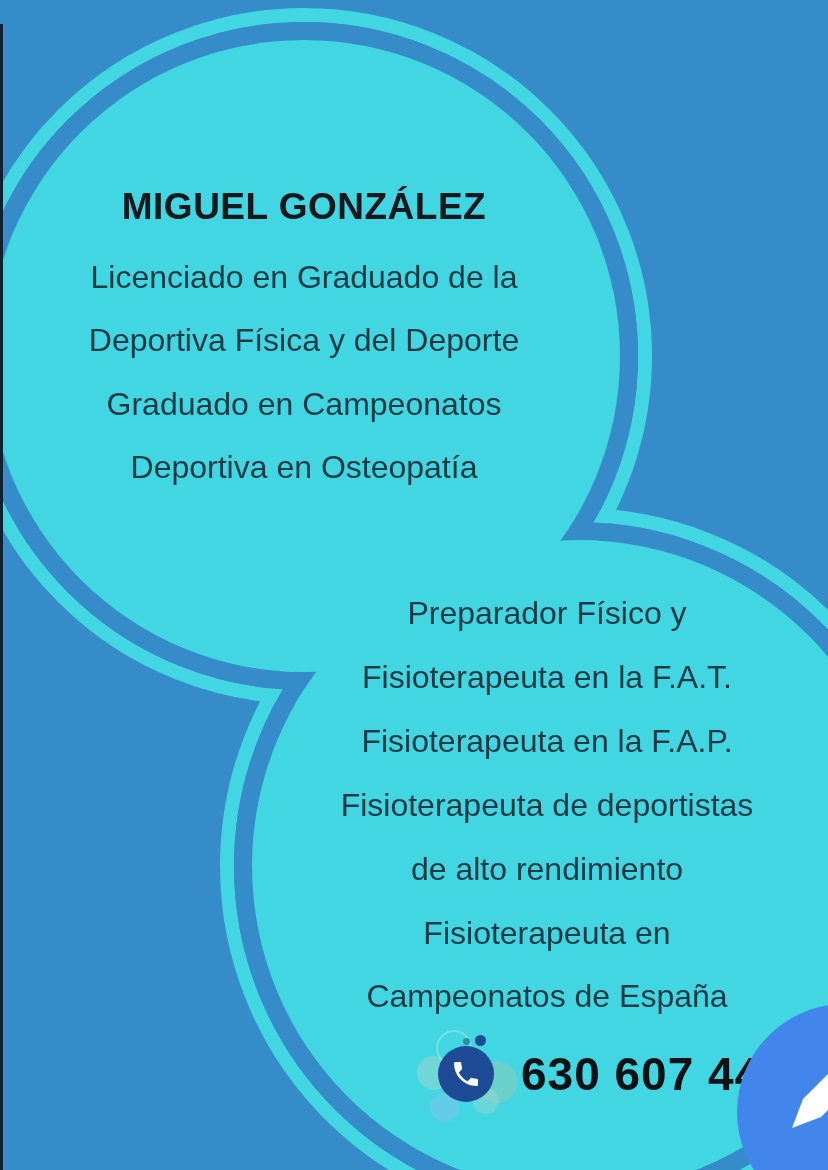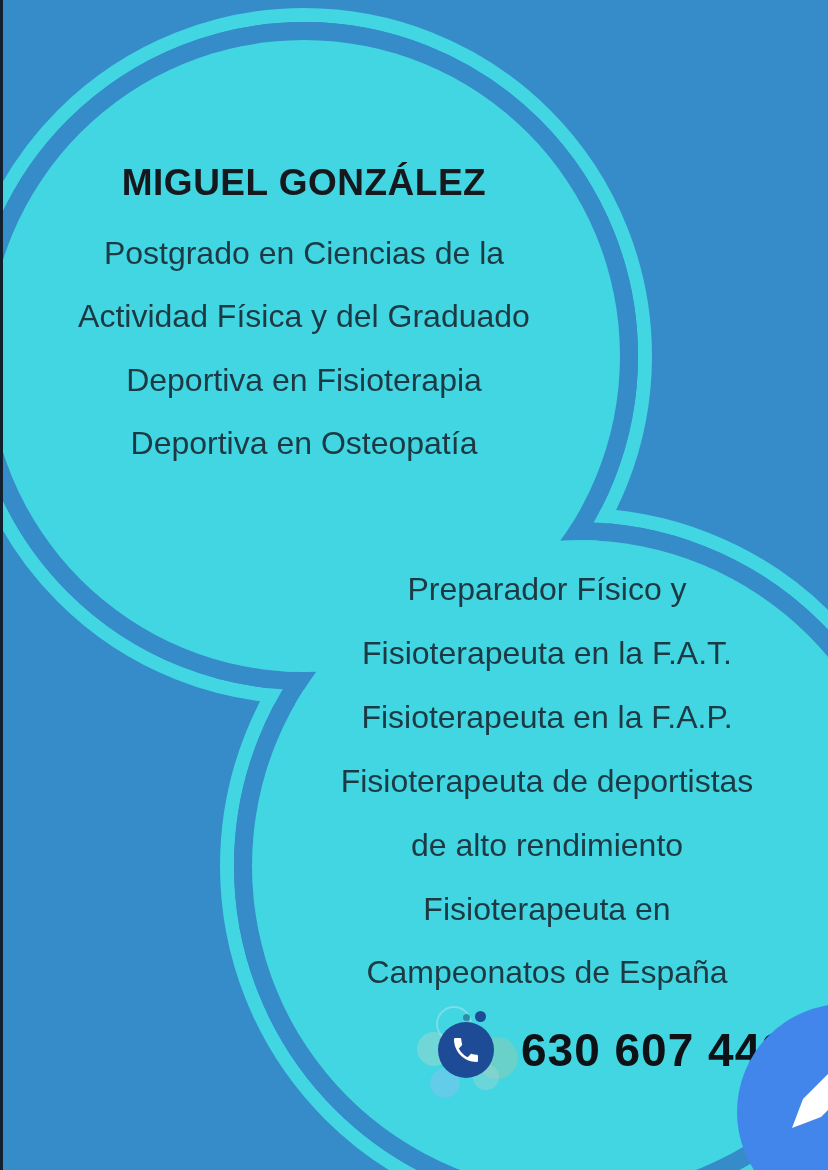--- a/index.html
+++ b/index.html
@@ -1,21 +1,21 @@
 <!DOCTYPE html>
 <html style="--bg: #368bc9; --teal: #41d6e1; --ink-title: #15181c; --ink-body: #1c3944; --ink-number: #0e1216; --navy: #1d4b96; --fab-blue: #4286ec;"><head>
 <meta charset="utf-8">
 <style>
   html,body{margin:0;padding:0;background:#222;}
   .canvas{
     position:relative;width:828px;height:1170px;overflow:hidden;
     background:var(--bg,#368bc9);
     font-family:"Liberation Sans", sans-serif;
   }
-  .abs{position:absolute;}
+  .abs{position:absolute;margin-top:24px;}
   .circle{position:absolute;border-radius:50%;box-sizing:border-box;}
   
   .bottom-ring {left:220px;top:508px;width:716px;height:716px;border:14px solid var(--teal);}
   .top-ring    {left:-44px;top:8px;  width:696px;height:696px;border:14px solid var(--teal);}
   .top-gap     {left:-30px;top:22px; width:668px;height:668px;border:18px solid var(--bg);}
   .bottom-gap  {left:234px;top:522px;width:688px;height:688px;border:18px solid var(--bg);}
   .top-fill    {left:-12px;top:40px; width:632px;height:632px;background:var(--teal);}
   .bottom-fill {left:252px;top:540px;width:652px;height:652px;background:var(--teal);}
   .edge-line{left:0;top:0;width:3px;height:1170px;background:#10202e;}
 
@@ -61,23 +61,23 @@
   <div class="circle top-ring"></div>
   <div class="circle top-gap"></div>
   <div class="circle bottom-gap"></div>
   <div class="circle bottom-fill"></div>
   <div class="circle top-fill"></div>
   <div class="abs edge-line"></div>
 
   <div class="abs top-text">
     <div class="title">MIGUEL GONZÁLEZ</div>
     <div class="cred-lines">
-      <div class="line">Postgrado en Ciencias de la</div>
-      <div class="line">Actividad Física y del Graduado</div>
-      <div class="line">Deportiva en Fisioterapia</div>
+      <div class="line">Licenciado en Graduado de la</div>
+      <div class="line">Deportiva Física y del Deporte</div>
+      <div class="line">Graduado en Campeonatos</div>
       <div class="line">Deportiva en Osteopatía</div>
     </div>
   </div>
 
   <div class="abs bottom-text">
     <div class="line">Preparador Físico y</div>
     <div class="line">Fisioterapeuta en la F.A.T.</div>
     <div class="line">Fisioterapeuta en la F.A.P.</div>
     <div class="line">Fisioterapeuta de deportistas</div>
     <div class="line">de alto rendimiento</div>

